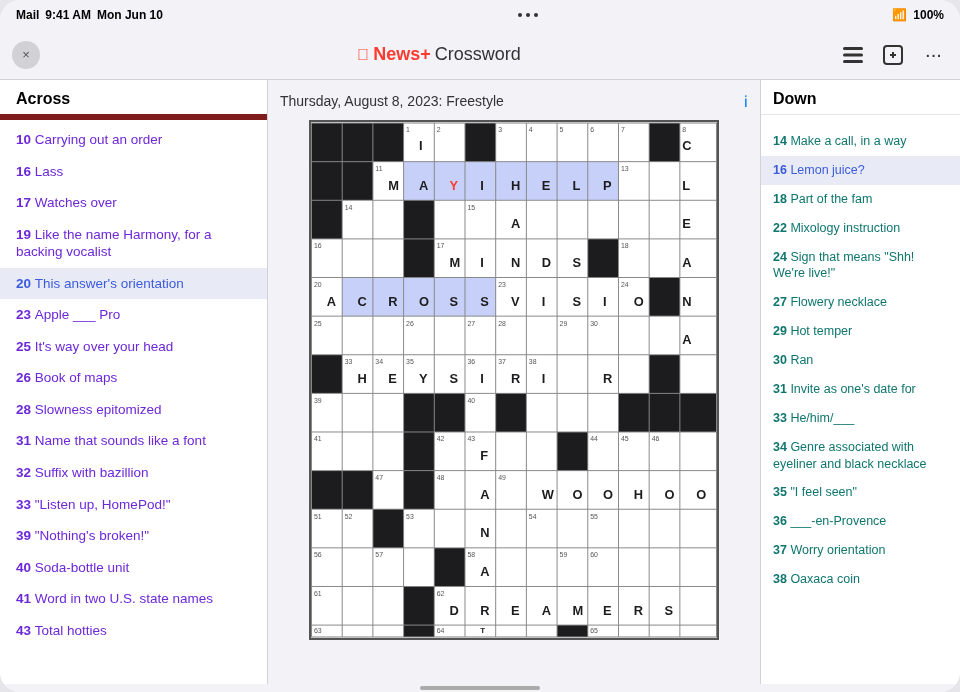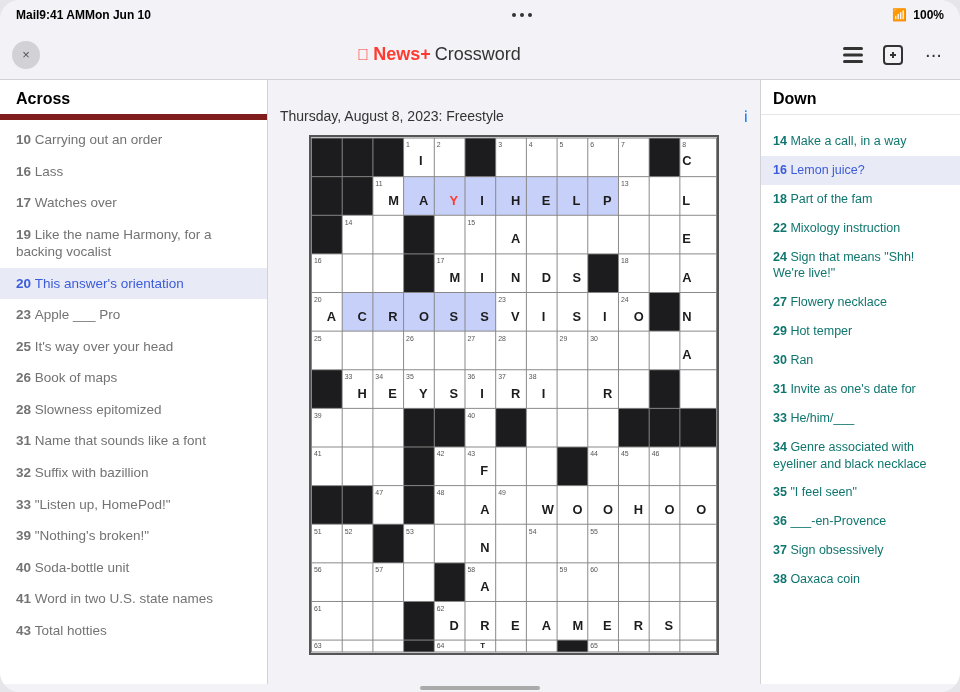--- a/index.html
+++ b/index.html
@@ -29,21 +29,21 @@
       height: 30px;
       background: #f2f2f7;
       display: flex;
       align-items: center;
       justify-content: space-between;
       padding: 0 16px;
       font-size: 12px;
       font-weight: 600;
       flex-shrink: 0;
     }
-    .status-left { display: flex; align-items: center; }
+    .status-left { display: flex; align-items: center; gap: 6px; }
     .status-center { display: flex; gap: 4px; }
     .status-right { display: flex; align-items: center; gap: 6px; }
     .dot { width: 4px; height: 4px; background: #333; border-radius: 50%; }
 
     
     .toolbar {
       height: 50px;
       background: #f2f2f7;
       border-bottom: 1px solid #d1d1d6;
       display: flex;
@@ -95,21 +95,21 @@
       border-bottom: 6px solid #7f1d1d;
     }
     .clues-list {
       overflow-y: auto;
       flex: 1;
       padding: 4px 0;
     }
     .clue-item {
       padding: 7px 16px;
       font-size: 13.5px;
-      color: #737373;
+      color: #6d28d9;
       line-height: 1.3;
       cursor: pointer;
     }
     .clue-item.active {
       background: #e8eaf6;
       color: #3b5bdb;
     }
     .clue-number { font-weight: 600; }
 
     
@@ -123,21 +123,20 @@
       overflow: hidden;
     }
     .grid-header {
       width: 100%;
       display: flex;
       align-items: center;
       justify-content: space-between;
       padding: 0 4px 8px;
       font-size: 13px;
       color: #555;
-      margin-top: 15px;
     }
     .grid-title { font-size: 14px; font-weight: 500; color: #333; }
 
     
     .down-panel {
       width: 200px;
       background: white;
       border-left: 1px solid #d1d1d6;
       display: flex;
       flex-direction: column;
@@ -681,21 +680,21 @@
         <div class="down-item">
           <span class="down-number">34 </span><span>Genre associated with eyeliner and black necklace</span>
         </div>
         <div class="down-item">
           <span class="down-number">35 </span><span>"I feel seen"</span>
         </div>
         <div class="down-item">
           <span class="down-number">36 </span><span>___-en-Provence</span>
         </div>
         <div class="down-item">
-          <span class="down-number">37 </span><span>Sign obsessively</span>
+          <span class="down-number">37 </span><span>Worry orientation</span>
         </div>
         <div class="down-item">
           <span class="down-number">38 </span><span>Oaxaca coin</span>
         </div>
 
       </div>
     </div>
 
   </div>
 

